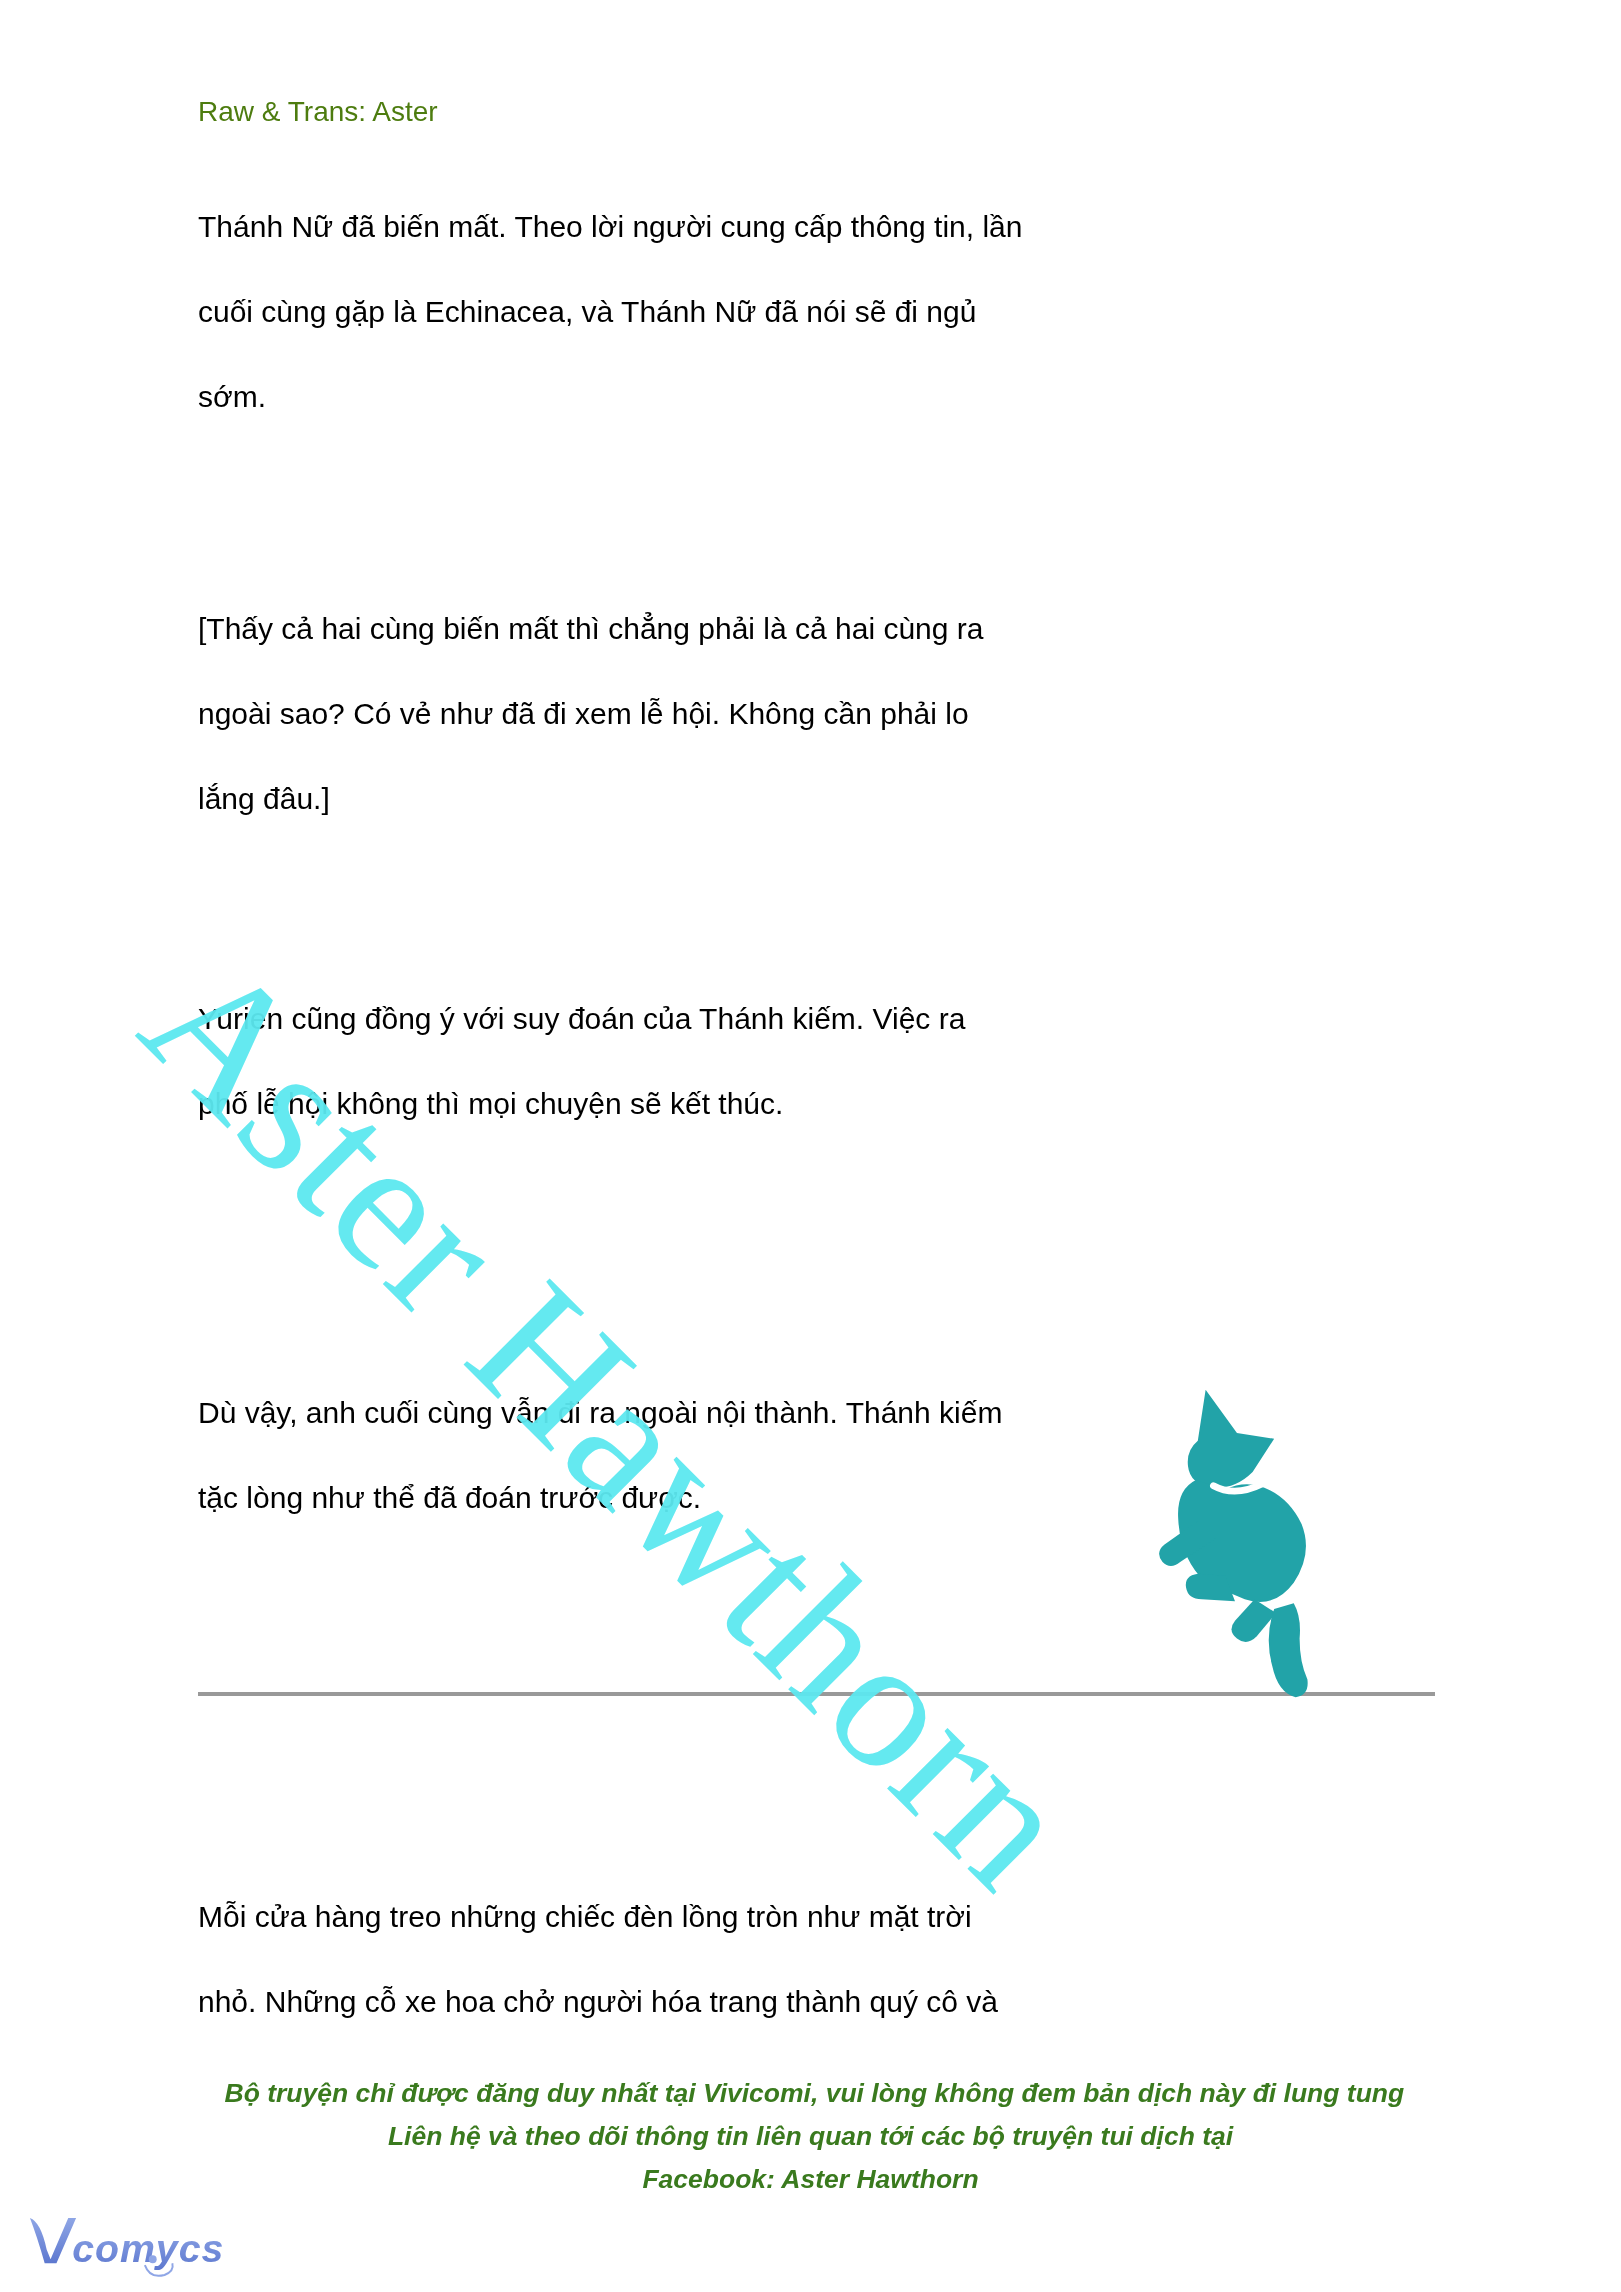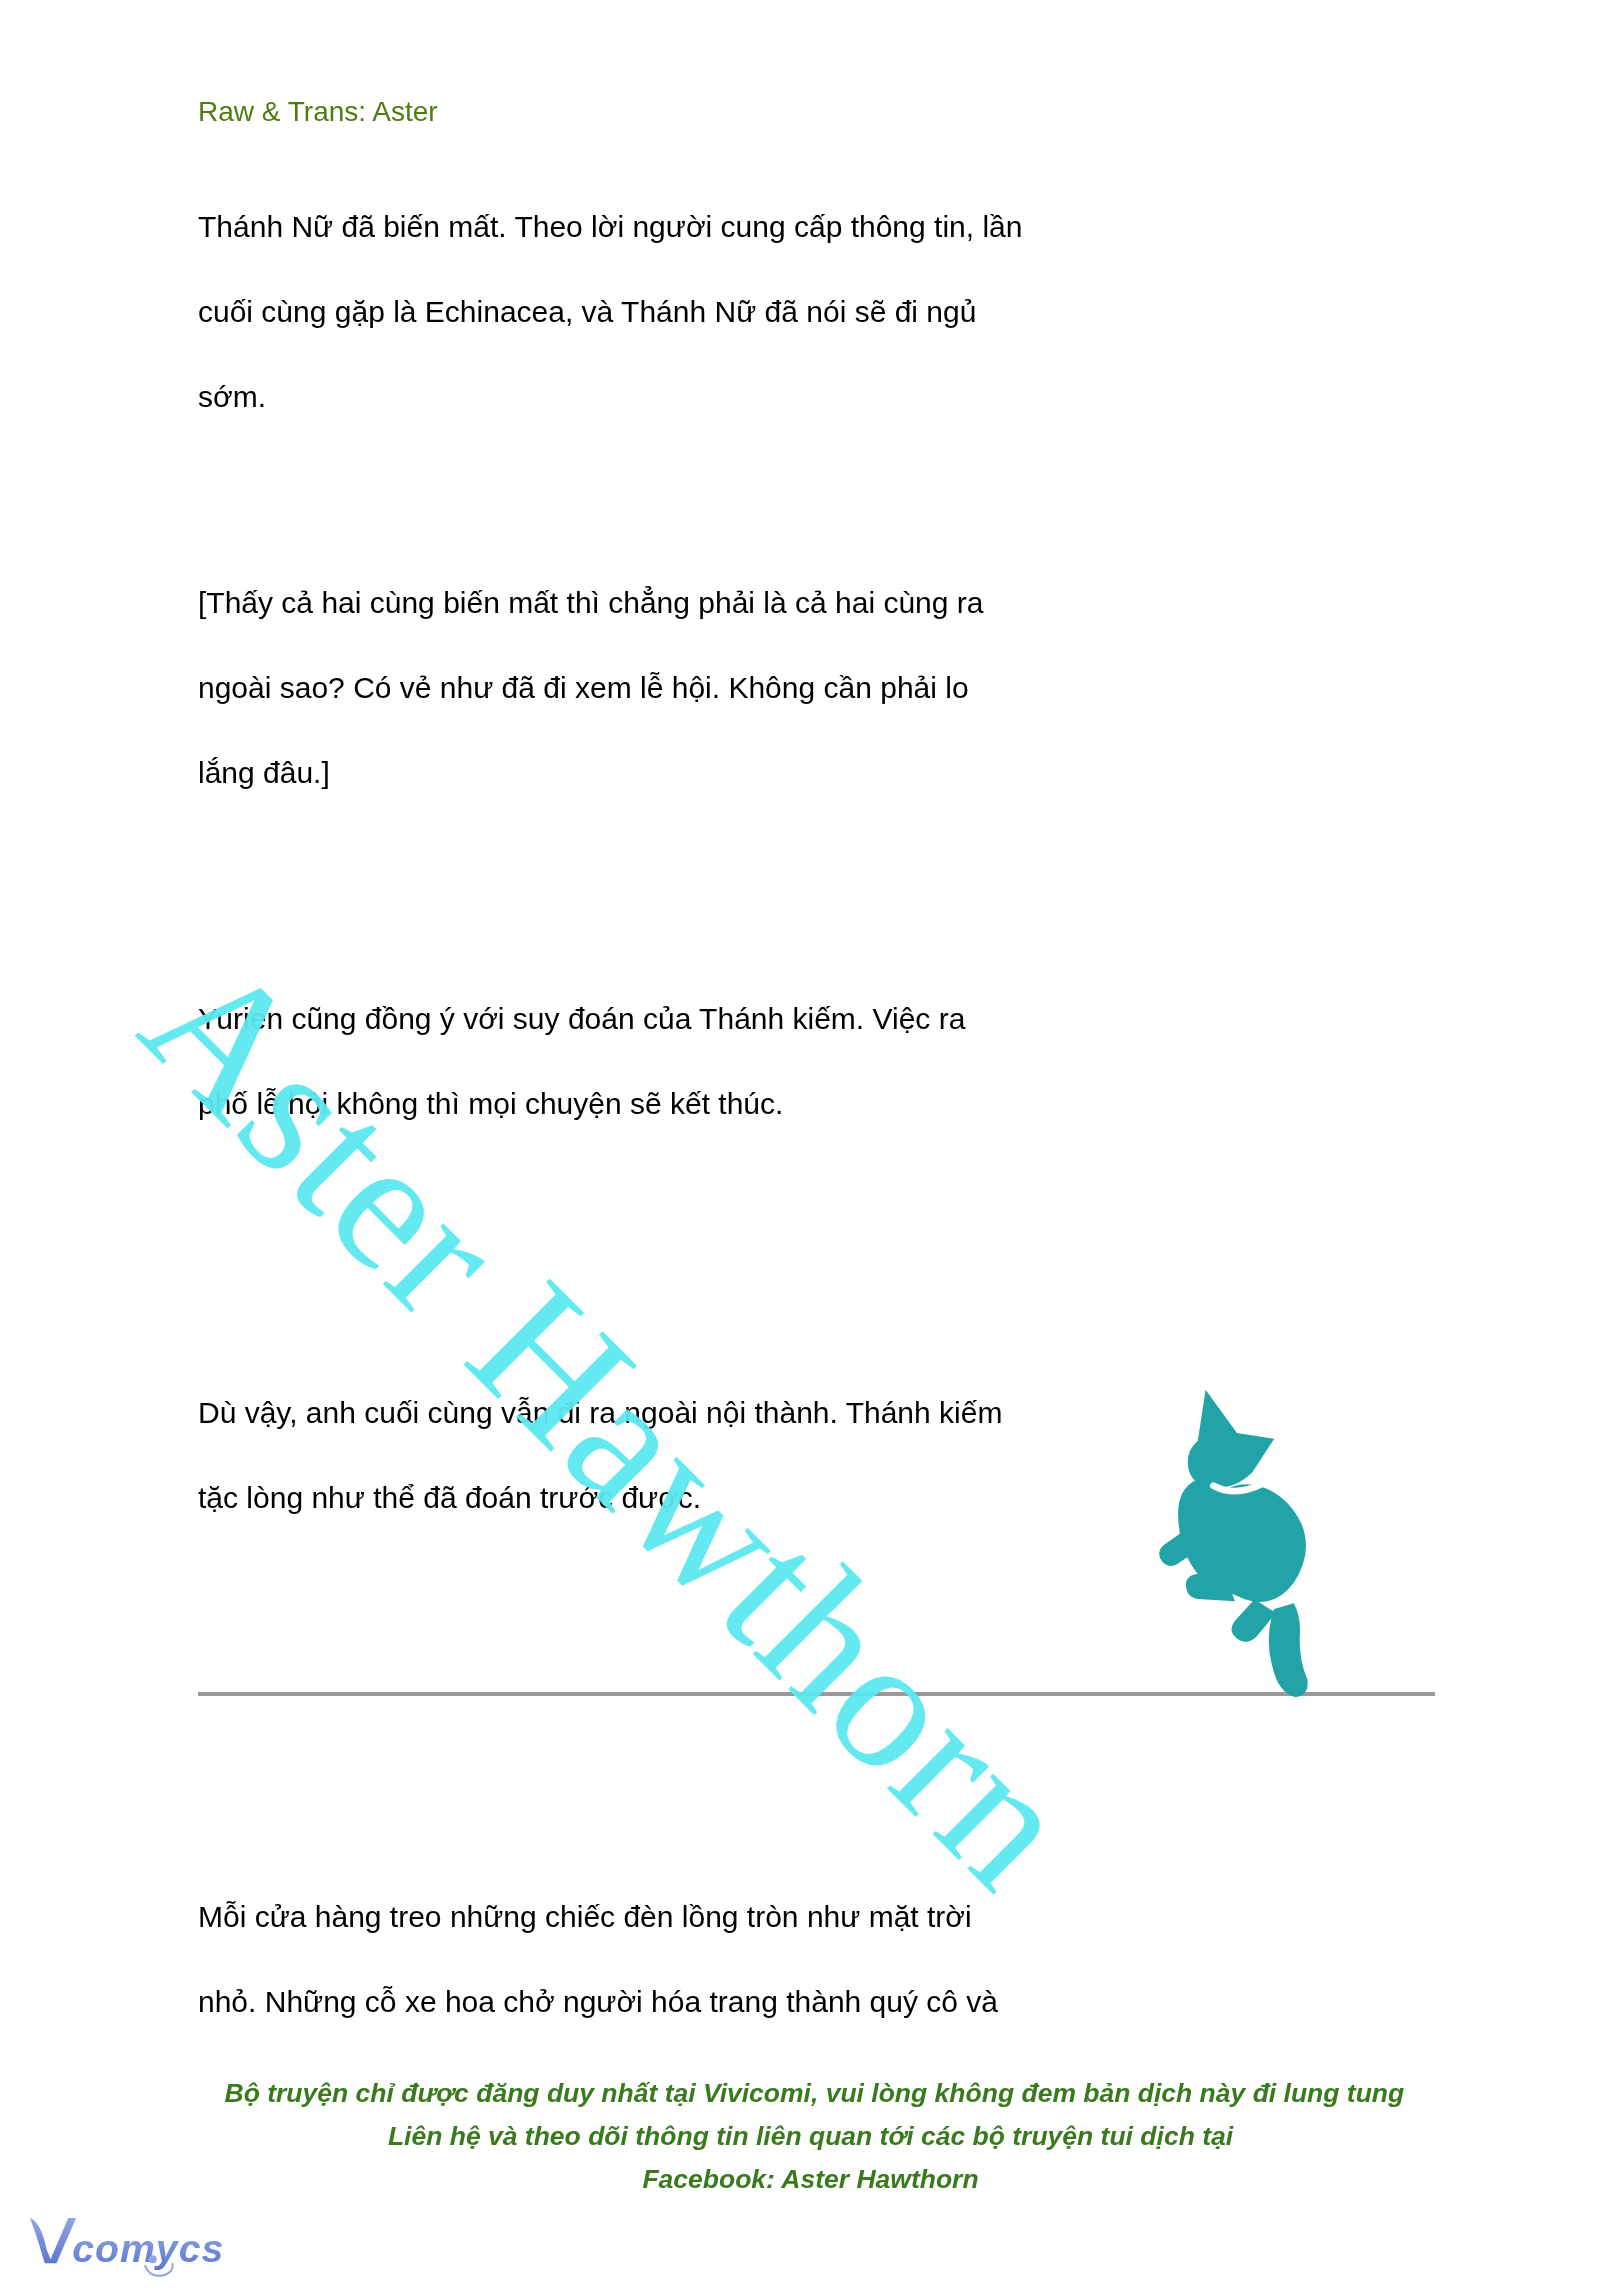--- a/index.html
+++ b/index.html
@@ -97,21 +97,21 @@
 <div class="page">
 
   <div class="header-credit">Raw &amp; Trans: Aster</div>
 
   <p class="para" style="top:184px;">
     <span class="line">Thánh Nữ đã biến mất. Theo lời người cung cấp thông tin, lần</span>
     <span class="line">cuối cùng gặp là Echinacea, và Thánh Nữ đã nói sẽ đi ngủ</span>
     <span class="line">sớm.</span>
   </p>
 
-  <p class="para" style="top:560px;">
+  <p class="para" style="top:586px;">
     <span class="line">[Thấy cả hai cùng biến mất thì chẳng phải là cả hai cùng ra</span>
     <span class="line">ngoài sao? Có vẻ như đã đi xem lễ hội. Không cần phải lo</span>
     <span class="line">lắng đâu.]</span>
   </p>
 
   <p class="para" style="top:976px;">
     <span class="line">Yurien cũng đồng ý với suy đoán của Thánh kiếm. Việc ra</span>
     <span class="line">phố lễ hội không thì mọi chuyện sẽ kết thúc.</span>
   </p>
 

